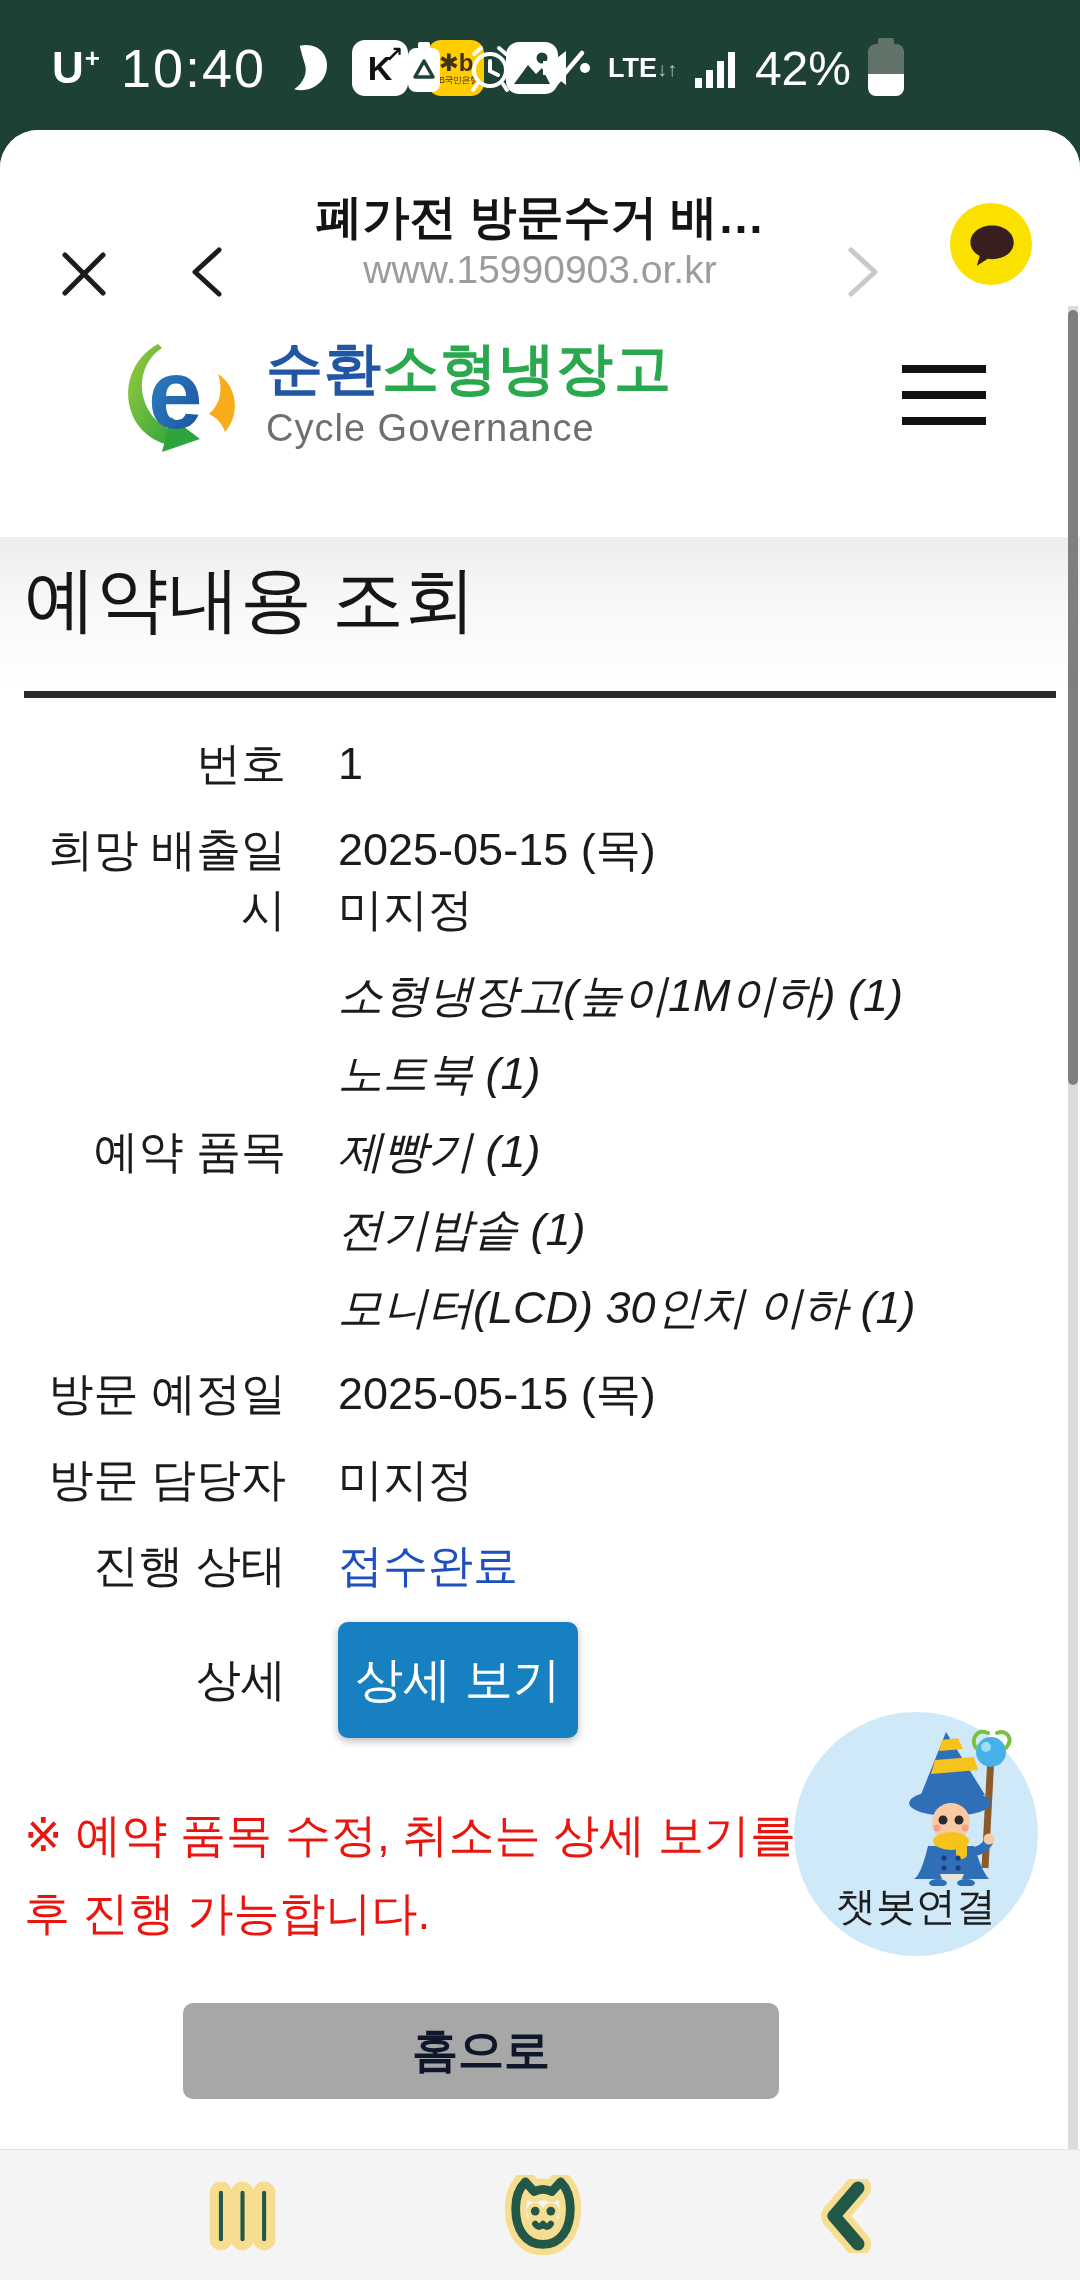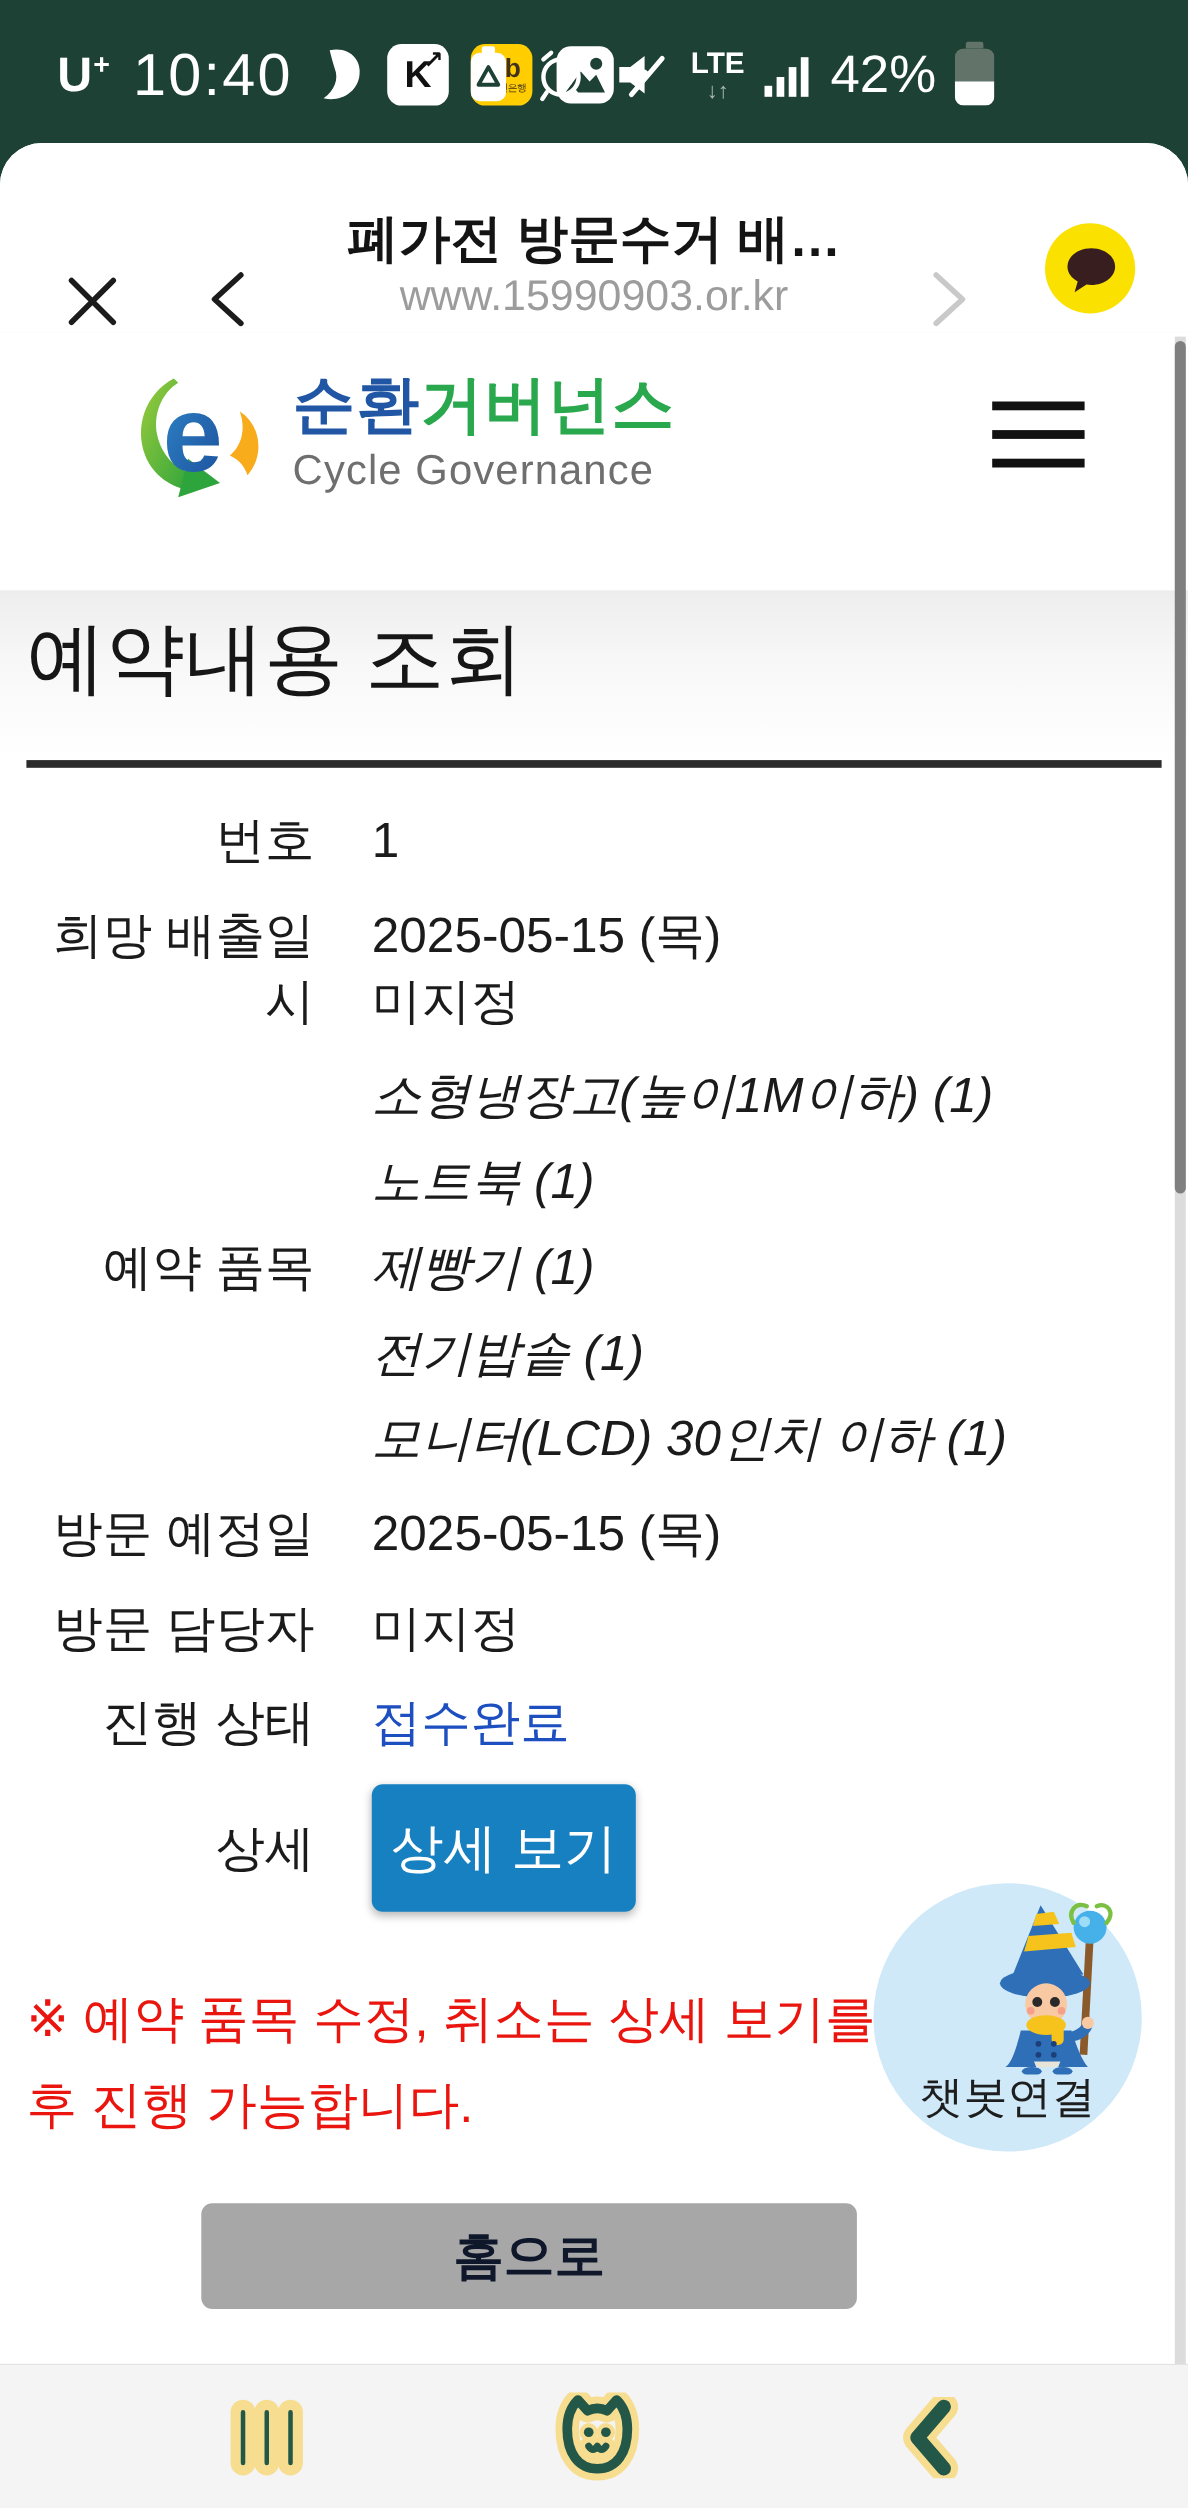--- a/index.html
+++ b/index.html
@@ -17,21 +17,21 @@
   .carrier sup{font-size:26px;vertical-align:super;}
   .sb-time{font-size:54px;font-weight:400;letter-spacing:2px;}
   .app-badge{width:56px;height:56px;border-radius:13px;display:flex;flex-direction:column;align-items:center;justify-content:center;position:relative;}
   .app-badge.white{background:#fff;color:#111;}
   .app-badge.yellow{background:#ffcd00;color:#42321c;}
   .k-letter{font-size:34px;font-weight:bold;line-height:30px;}
   .k-arrow{position:absolute;top:2px;right:5px;font-size:22px;font-weight:bold;}
   .kb-sym{font-size:24px;font-weight:bold;line-height:24px;}
   .kb-cap{font-size:9px;line-height:10px;letter-spacing:-0.5px;}
   .notif-dot{width:10px;height:10px;border-radius:50%;background:#fff;}
-  .lte-block{display:flex;flex-direction:column;align-items:center;line-height:1;}
+  .lte-block{display:flex;align-items:center;line-height:1;}
   .lte-txt{font-size:27px;font-weight:bold;color:#fff;}
   .lte-arrows{font-size:20px;color:#aebbb4;margin-top:2px;}
   .pct{font-size:48px;font-weight:400;}
   .battery{width:36px;height:60px;display:flex;flex-direction:column;align-items:center;}
   .battery .nub{width:16px;height:6px;background:#62736a;border-radius:2px 2px 0 0;}
   .battery .cell{width:36px;height:52px;border-radius:8px;overflow:hidden;display:flex;flex-direction:column;}
   .battery .lvl-top{height:58%;background:#62736a;}
   .battery .lvl-bot{height:42%;background:#fff;}
   
   .sheet{position:absolute;top:130px;left:0;width:1080px;height:2150px;background:#fff;border-radius:38px 38px 0 0;overflow:hidden;}
@@ -195,21 +195,21 @@
             <stop offset="0" stop-color="#2f86c8"></stop>
               <stop offset="1" stop-color="#1c4f9c"></stop>
           </linearGradient>
         </defs>
         <path d="M38,10 C12,24 2,54 12,80 C19,98 36,110 55,112 L51,95 C38,91 27,79 23,62 C19,44 26,24 42,14 Z" fill="url(#gg)"></path>
         <polygon points="42,118 80,105 51,83" fill="#2ea43c"></polygon>
         <text x="28" y="94" font-size="98" font-weight="bold" fill="url(#bgd)">e</text>
         <path d="M98,40 C117,52 121,80 105,98 C102,89 97,84 89,80 C101,70 103,54 98,40 Z" fill="#f8ac1b"></path>
       </svg>
       <span class="logo-texts">
-        <span class="logo-kr"><span class="c1">순환</span><span class="c2">거버넌스</span></span>
+        <span class="logo-kr"><span class="c1">순환</span><span class="c2">소형냉장고</span></span>
         <div class="logo-en">Cycle Governance</div>
       </span>
     </button>
     <button class="hamburger">
       <span></span>
         <span></span>
         <span></span>
     </button>
   </div>
 

